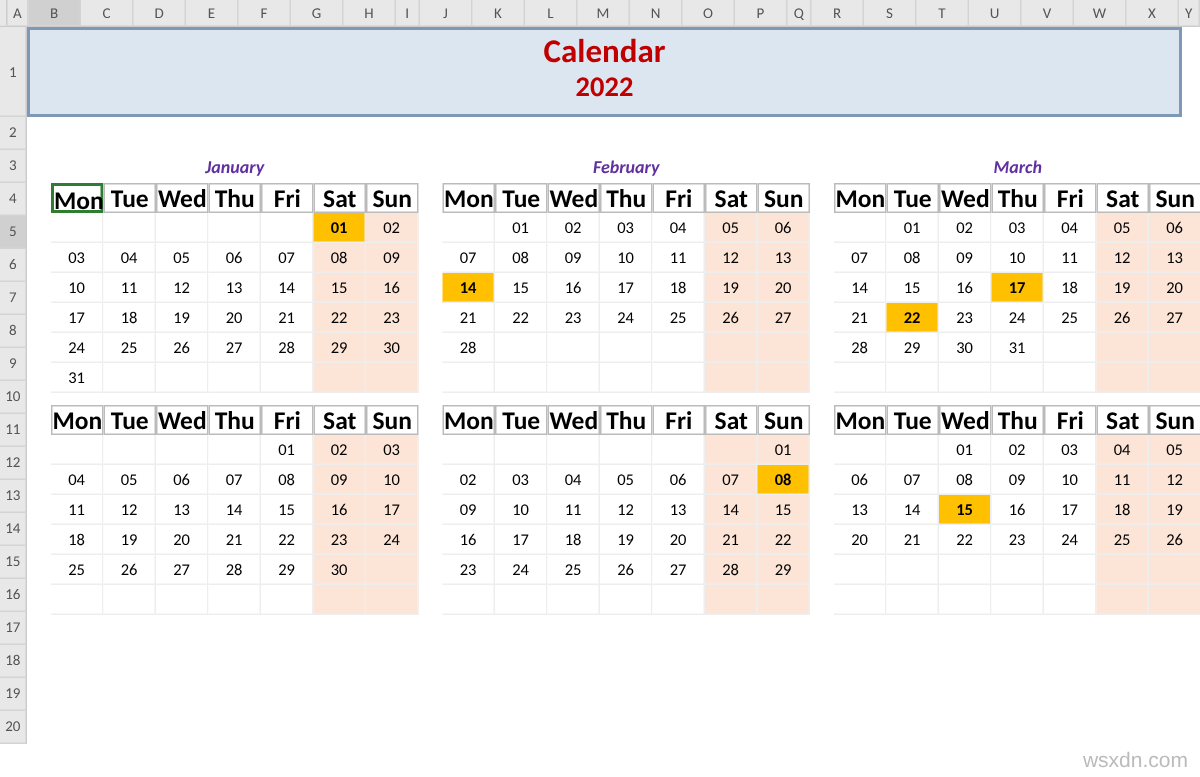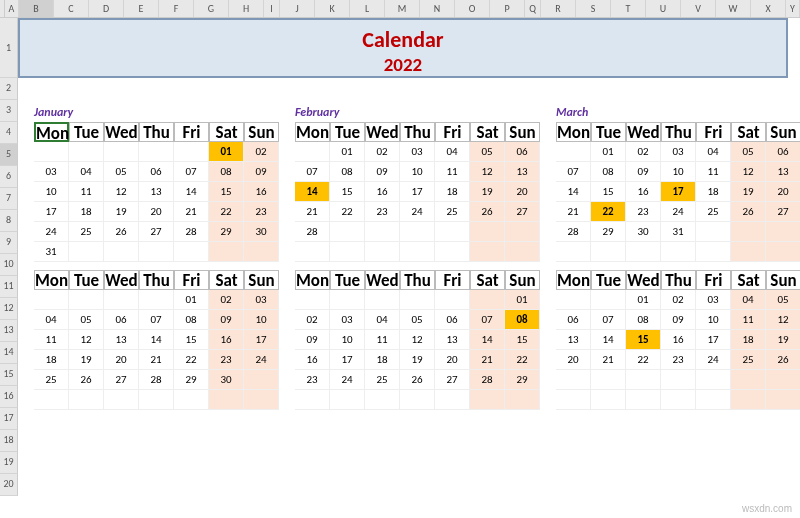--- a/index.html
+++ b/index.html
@@ -8,38 +8,38 @@
     .grid { position: absolute; top: 0; left: 0; width: 800px; }
     .col-headers { display: flex; height: 18px; background: #e8e8e8; border-bottom: 1px solid #ccc; }
     .corner { width: 18px; border-right: 1px solid #ccc; background: #e8e8e8; }
     .col-h { text-align: center; font-size: 10px; color: #555; border-right: 1px solid #d4d4d4; line-height: 18px; }
     .row-headers { position: absolute; top: 18px; left: 0; width: 18px; }
     .row-h { height: 20px; text-align: center; font-size: 10px; color: #555; border-bottom: 1px solid #d4d4d4; border-right: 1px solid #ccc; line-height: 20px; background: #e8e8e8; }
     .row-h.tall { height: 60px; line-height: 60px; }
     
     .content { position: absolute; top: 18px; left: 18px; width: 782px; }
     
-    .title-banner { width: 770px; height: 60px; background: #dce6f1; border: 2px solid #7f98b5; display: flex; flex-direction: column; align-items: center; justify-content: flex-end; margin-bottom: 4px; }
+    .title-banner { width: 770px; height: 60px; background: #dce6f1; border: 2px solid #7f98b5; display: flex; flex-direction: column; align-items: center; justify-content: flex-start; margin-bottom: 4px; }
     .title-banner .t1 { color: #c00000; font-size: 22px; font-weight: bold; }
     .title-banner .t2 { color: #c00000; font-size: 19px; font-weight: bold; }
     
     .month-row { display: flex; gap: 16px; margin-bottom: 8px; }
     .month { width: 246px; }
-    .month-name { text-align: left; color: #6030a0; font-style: italic; font-weight: bold; font-size: 12px; height: 20px; line-height: 20px; }
+    .month-name { text-align: center; color: #6030a0; font-style: italic; font-weight: bold; font-size: 12px; height: 20px; line-height: 20px; }
     .day-headers { display: flex; }
     .dh { width: 35px; height: 20px; text-align: center; font-weight: bold; font-size: 17px; line-height: 20px; border: 1px solid #bbb; background: #fff; }
     .dh.selected { border: 2px solid #2e7d32; }
     .week { display: flex; }
     .cell { width: 35px; height: 20px; text-align: center; font-size: 11px; line-height: 20px; border-right: 1px solid #eee; border-bottom: 1px solid #eee; background: #fff; }
     .cell.weekend { background: #fce4d6; }
     .cell.hl { background: #ffc000; font-weight: bold; }
     .cell.empty { background: #fff; }
     .cell.empty.weekend { background: #fce4d6; }
     
-    .watermark { position: absolute; bottom: 4px; right: 8px; color: #bbb; font-size: 10px; font-family: Arial; }
+    .watermark { position: absolute; bottom: 4px; right: 8px; color: #bbb; font-size: 14px; font-family: Arial; }
   </style>
 </head>
 <body>
 
 <div class="grid">
   <div class="col-headers">
     <div class="corner"></div>
     <div id="colhdrs" style="display: flex;">
         <div class="col-h" style="width: 14px;">A</div>
         <div class="col-h" style="width: 35px; background: rgb(208, 208, 208);">B</div>

